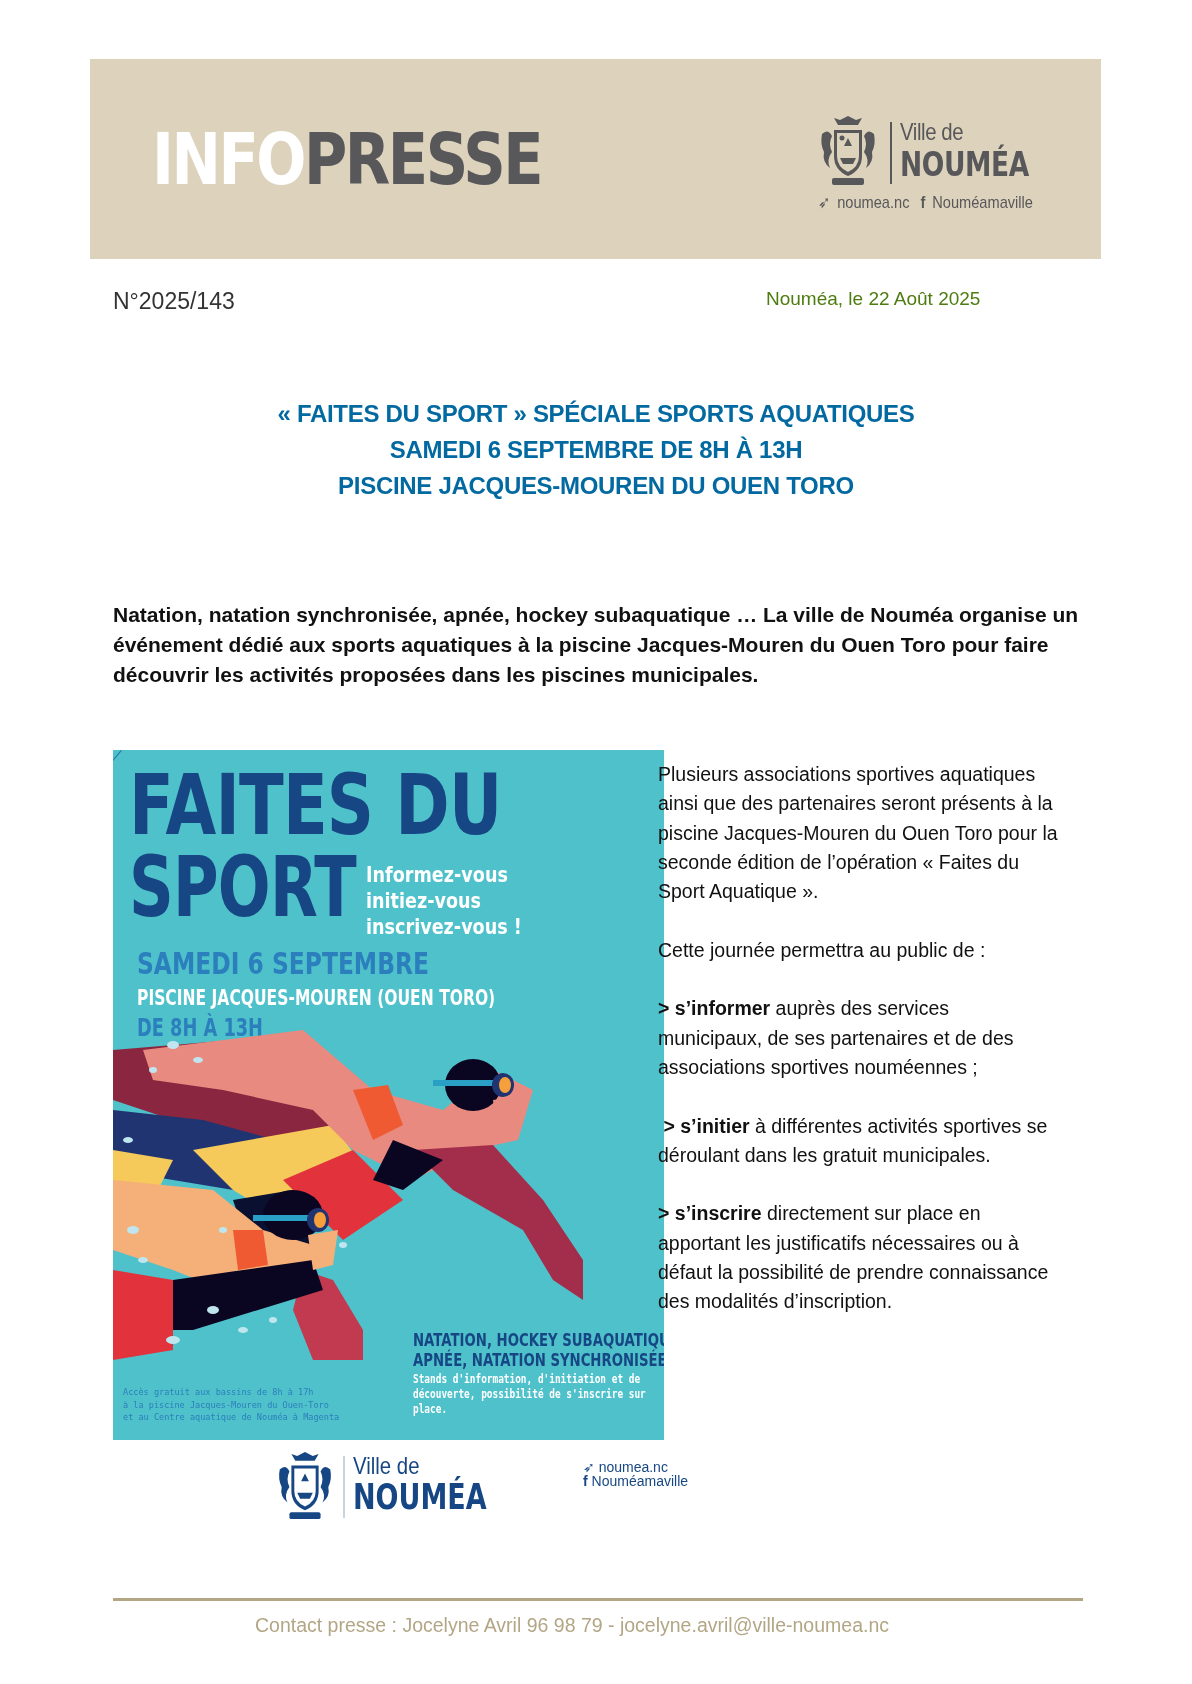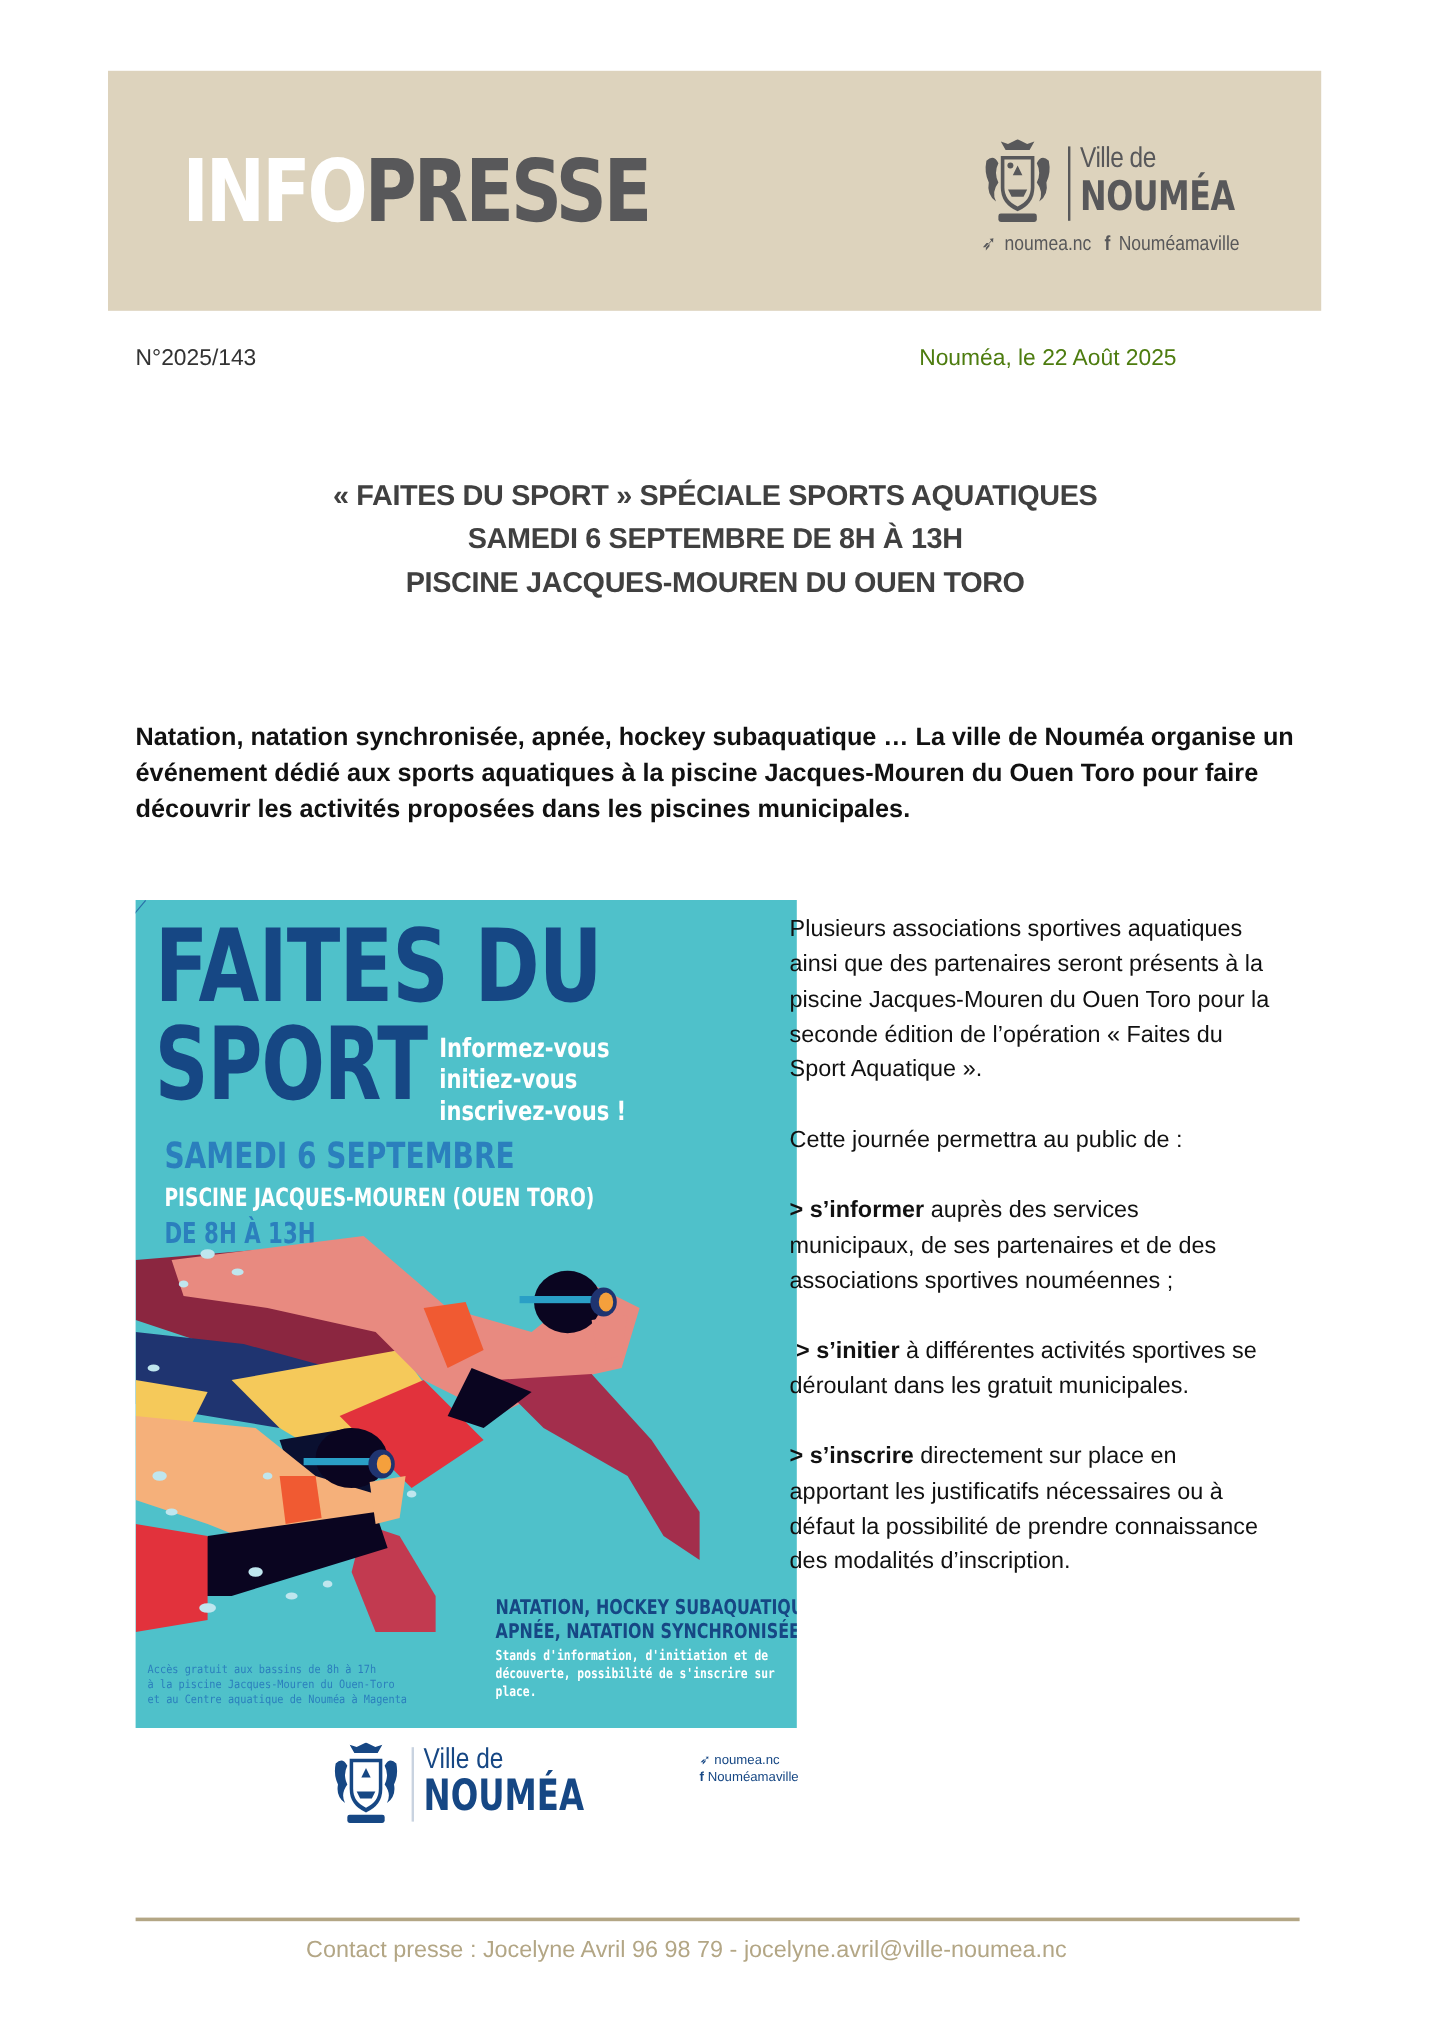--- a/index.html
+++ b/index.html
@@ -12,24 +12,24 @@
   .brand .info { color:#ffffff; }
   .brand .presse { color:#58585a; }
   .hdr-logo { left:728px; top:57px; width:230px; height:100px; }
   .crest { left:0; top:0; width:60px; height:72px; }
   .vsep { left:72px; top:6px; width:2px; height:62px; background:#58585a; }
   .ville { left:82px; top:2px; font-size:24px; color:#58585a; font-family:"Liberation Sans", sans-serif; transform:scaleX(0.85); transform-origin:left top; white-space:nowrap; letter-spacing:-0.5px; }
   .noumea { left:82px; top:28px; font-size:34px; font-weight:bold; color:#58585a; font-family:"DejaVu Sans", sans-serif; transform:scaleX(0.78); transform-origin:left top; white-space:nowrap; letter-spacing:-0.5px; line-height:40px; }
   .hdr-links { left:0; top:76px; font-size:17px; color:#58585a; white-space:nowrap; transform:scaleX(0.86); transform-origin:left top; }
   .hdr-links span { margin-right:8px; }
 
-  .ref { left:113px; top:288px; font-size:19px; color:#333; }
+  .ref { left:113px; top:288px; font-size:23px; color:#333; }
   .date { left:766px; top:288px; font-size:19px; color:#4d7c0f; }
 
-  .title { left:0; width:1192px; text-align:center; font-size:24px; font-weight:bold; color:#404040; line-height:36px; top:396px; letter-spacing:-0.3px; }
+  .title { left:0; width:1192px; text-align:center; font-size:24px; font-weight:bold; color:#0369a1; line-height:36px; top:396px; letter-spacing:-0.3px; }
 
   .lead { left:113px; top:600px; width:970px; font-size:21px; font-weight:bold; line-height:30px; color:#111; }
 
   
   .poster { left:113px; top:750px; width:551px; height:690px; background:#4fc1ca; overflow:hidden; }
   .p-faites { left:16px; top:10px; font-family:"DejaVu Sans", sans-serif; font-weight:bold; font-size:84px; color:#164784; transform:scaleX(0.78); transform-origin:left top; white-space:nowrap; line-height:90px; letter-spacing:-1px; }
   .p-sport { left:16px; top:92px; font-family:"DejaVu Sans", sans-serif; font-weight:bold; font-size:84px; color:#164784; transform:scaleX(0.74); transform-origin:left top; white-space:nowrap; line-height:90px; letter-spacing:-1px; }
   .p-badge { left:437px; top:30px; width:114px; height:76px; background:#2a8cbf; border-radius:3px; }
   .p-badge div { color:#fff; font-family:"DejaVu Sans", sans-serif; font-weight:bold; font-size:17px; line-height:21px; padding-left:10px; transform:scaleX(0.78); transform-origin:left top; white-space:nowrap; }
   .p-badge .first { padding-top:6px; }
@@ -40,21 +40,21 @@
   .p-art { left:0; top:280px; width:551px; height:330px; }
   .p-sports { left:300px; top:580px; color:#164784; font-family:"DejaVu Sans", sans-serif; font-weight:bold; font-size:17px; line-height:20px; transform:scaleX(0.78); transform-origin:left top; white-space:nowrap; }
   .p-stands { left:300px; top:622px; width:310px; color:#fff; font-family:"DejaVu Sans Mono", monospace; font-weight:bold; font-size:11.5px; line-height:15px; transform:scaleX(0.82); transform-origin:left top; }
   .p-access { left:10px; top:636px; color:#2b7fbd; font-family:"DejaVu Sans Mono", monospace; font-size:9.5px; line-height:12.5px; transform:scaleX(0.9); transform-origin:left top; white-space:nowrap; }
   .p-line { left:8px; top:0; width:1px; height:70px; background:#2a6fa8; transform:rotate(40deg); transform-origin:top left; }
 
   .poster-logo { left:275px; top:1452px; width:400px; height:80px; }
   .pl-vsep { left:68px; top:4px; width:2px; height:62px; background:#c9d3e0; }
   .pl-ville { left:78px; top:0; font-size:24px; color:#164784; transform:scaleX(0.85); transform-origin:left top; white-space:nowrap; }
   .pl-noumea { left:78px; top:24px; font-size:36px; font-weight:bold; color:#164784; font-family:"DejaVu Sans", sans-serif; transform:scaleX(0.75); transform-origin:left top; white-space:nowrap; line-height:42px; }
-  .pl-links { left:308px; top:8px; font-size:11px; color:#164784; line-height:14px; white-space:nowrap; }
+  .pl-links { left:308px; top:8px; font-size:14px; color:#164784; line-height:14px; white-space:nowrap; }
 
   
   .rcol { left:658px; top:760px; width:400px; font-size:19.5px; line-height:29.3px; color:#111; }
   .rcol p { margin:0 0 29.3px 0; }
   .rcol b { font-weight:bold; }
 
   .rule { left:113px; top:1598px; width:970px; height:3px; background:#b3a685; }
   .contact { left:0; width:1144px; text-align:center; top:1614px; font-size:19.5px; color:#b3a685; }
 </style>
 </head>

